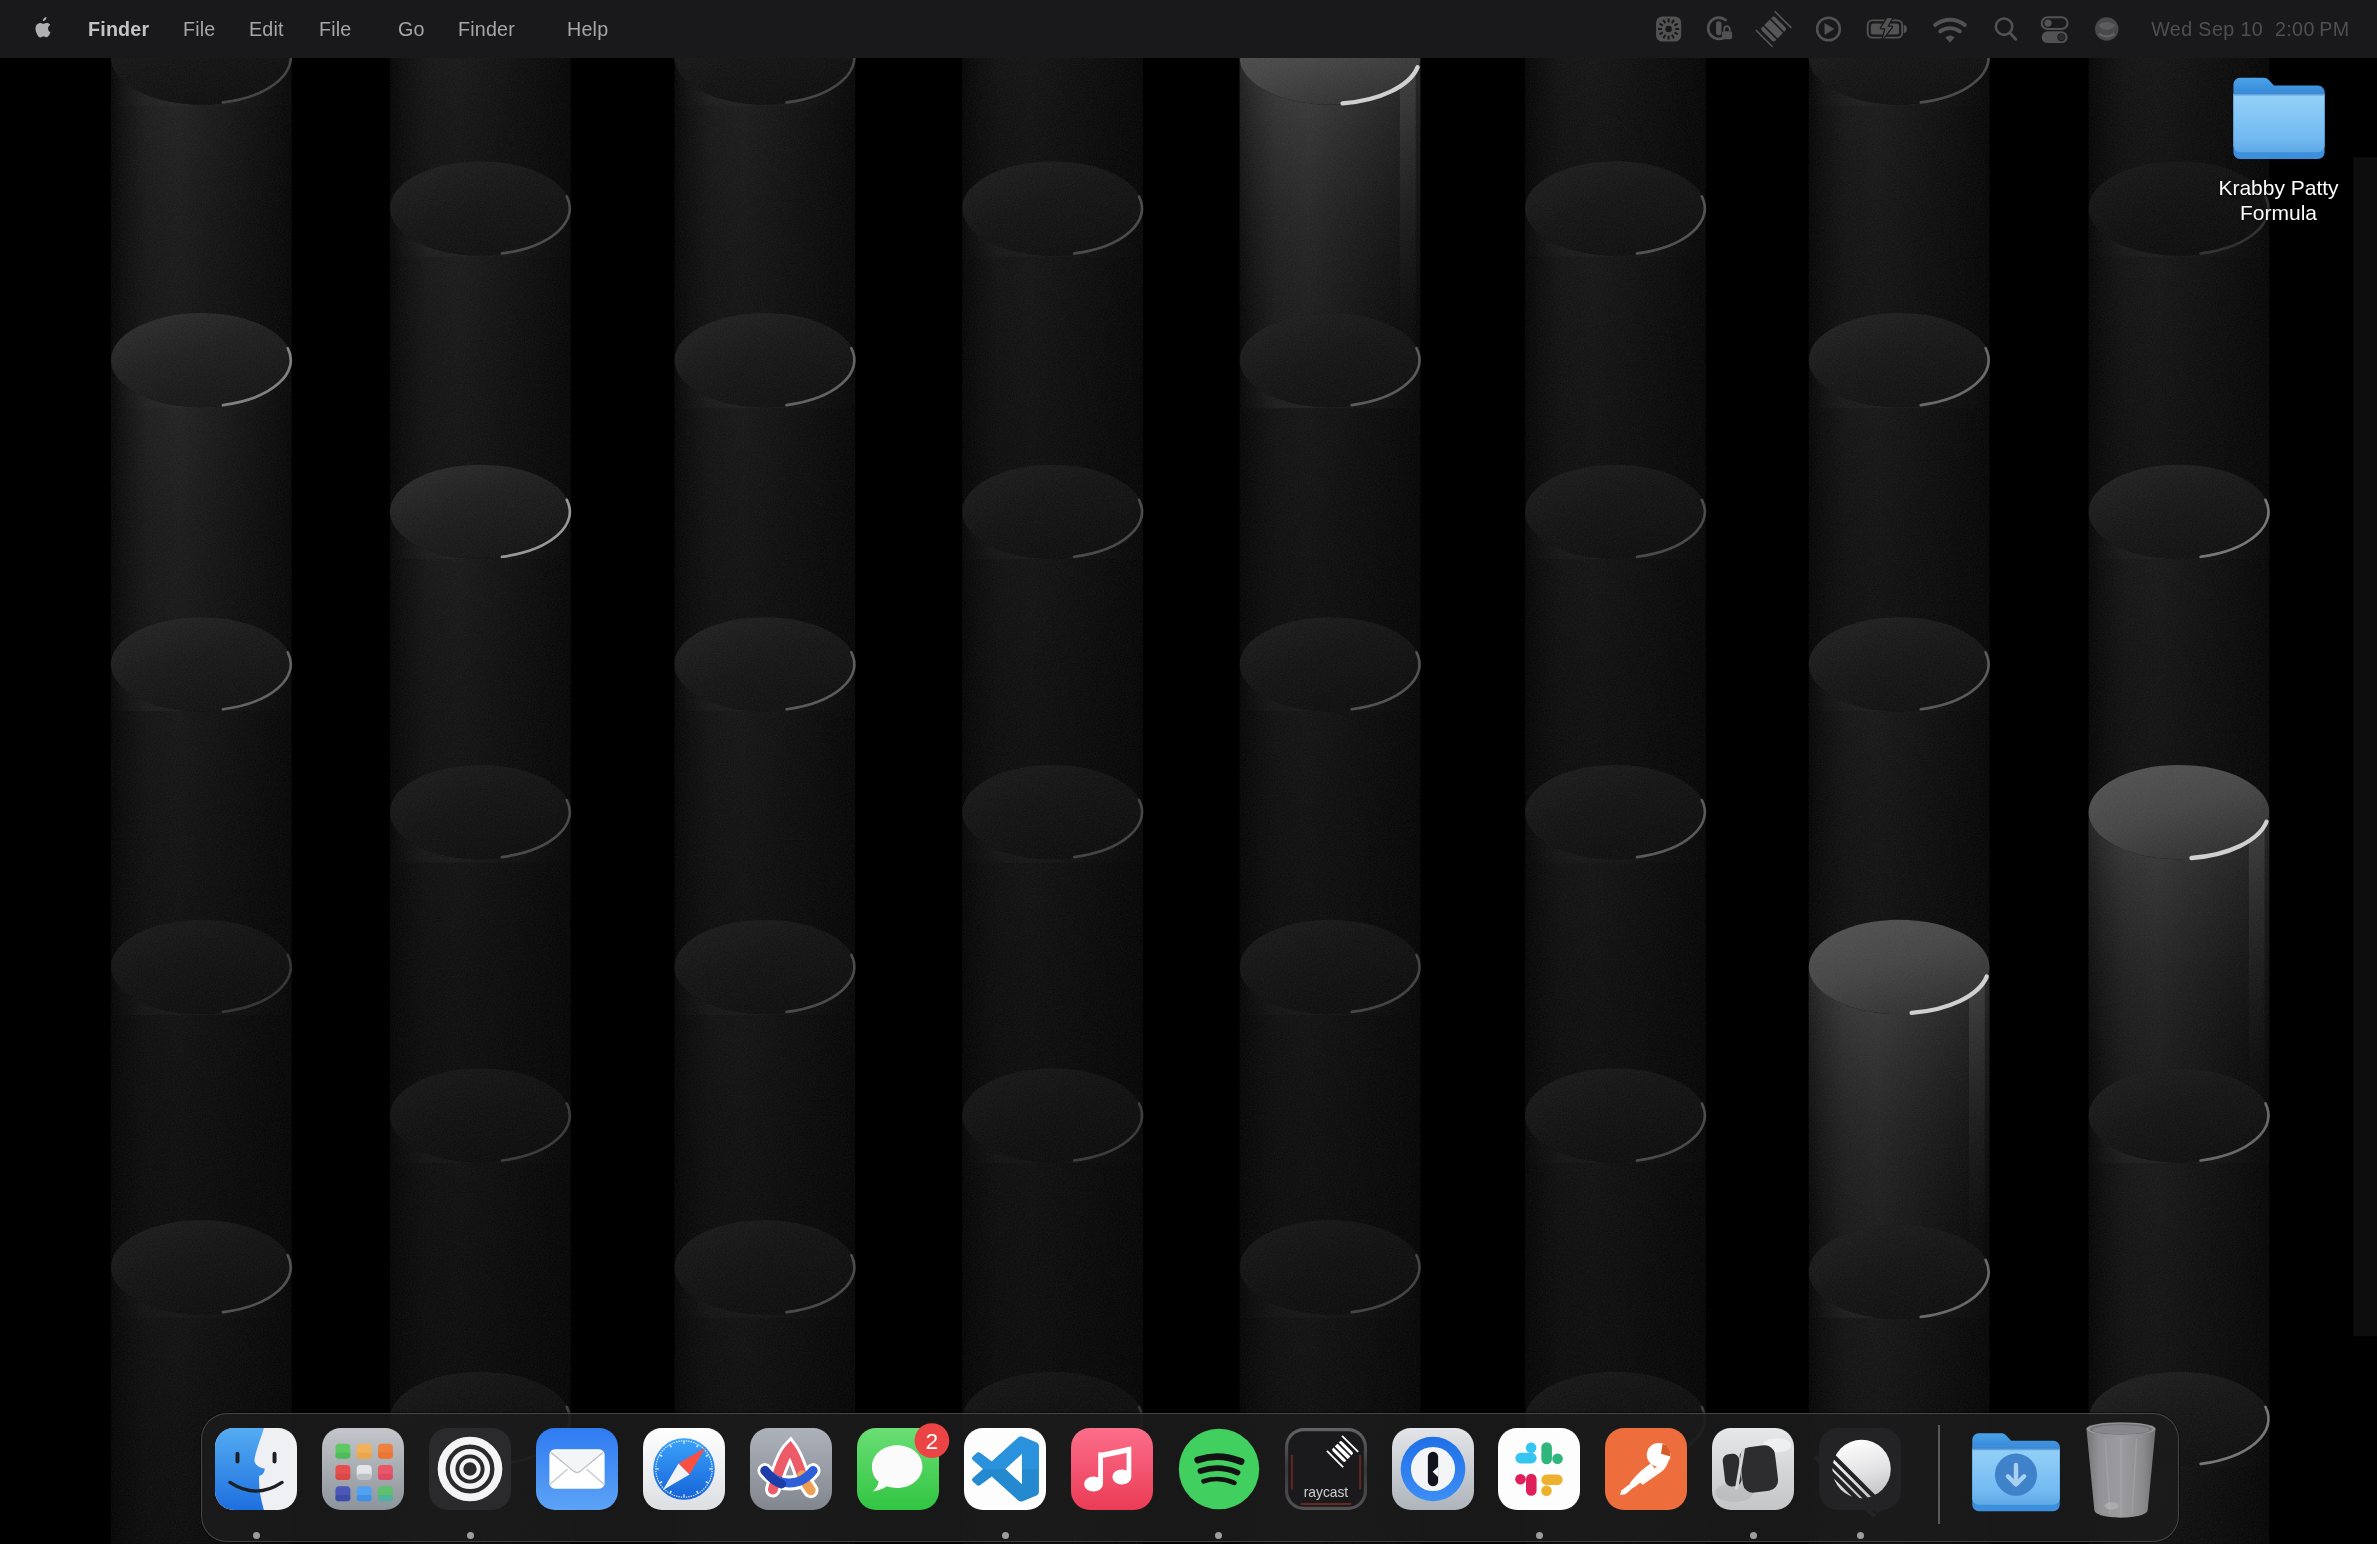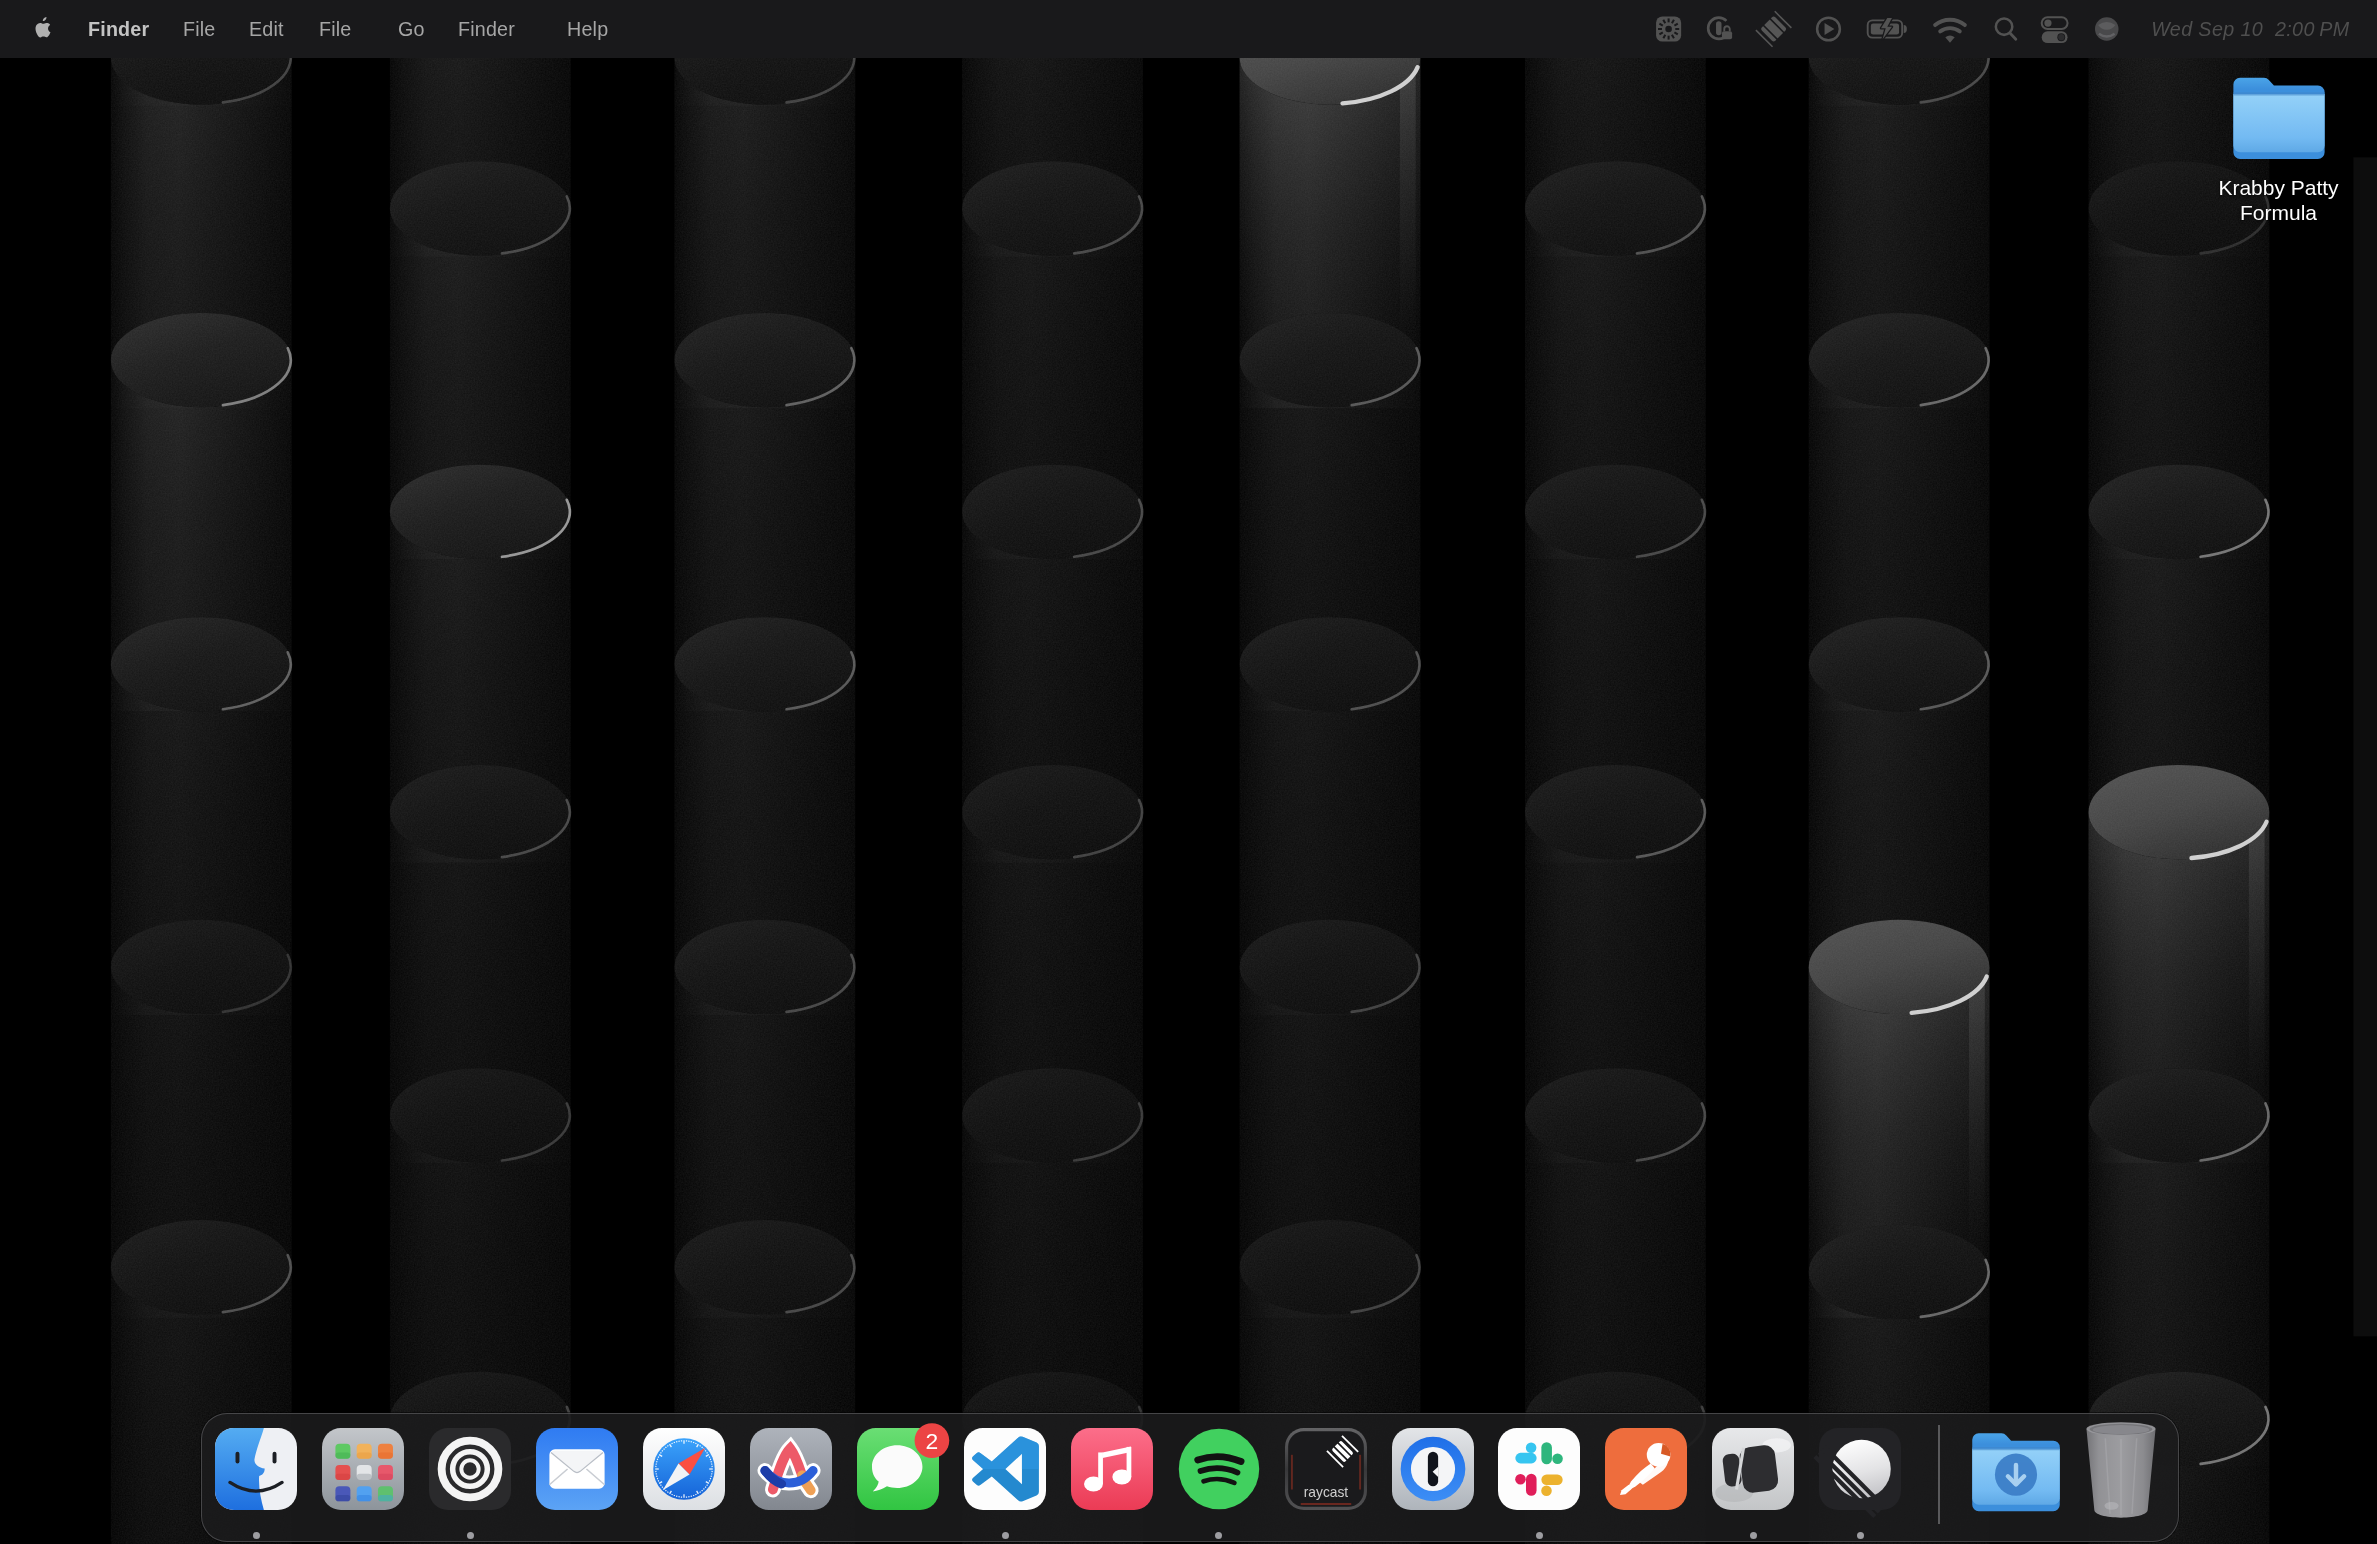--- a/index.html
+++ b/index.html
@@ -2,21 +2,21 @@
 <html style="font-size:12.6px"><head><meta charset="utf-8">
 <style>
 * { margin:0; padding:0; box-sizing:border-box; }
 html,body { width:2377px; height:1544px; overflow:hidden; background:#000; font-family:"Liberation Sans",sans-serif; }
 #page { position:relative; width:2377px; height:1544px; }
 .ab { position:absolute; }
 #wall { position:absolute; left:0; top:0; }
 #menubar { position:absolute; left:0; top:0; width:2377px; height:58px; background:#19191b; }
 .mi { position:absolute; top:0; height:58px; line-height:58px; font-size:19.7px; color:#a6a6a6; letter-spacing:0.2px;text-align:center; }
 .mi.bold { font-weight:700; color:#c3c3c3; }
-.clk { position:absolute; top:0; right:27.5px; height:58px; line-height:58px; font-size:19.7px; color:#4f4f4f; letter-spacing:0.4px;font-style:italic; }
+.clk { position:absolute; top:0; right:27.5px; height:58px; line-height:58px; font-size:19.7px; color:#4f4f4f; letter-spacing:0.4px; }
 #dock { position:absolute; left:201px; top:1413px; width:1978px; height:129px; background:rgba(27,27,29,0.88); border:1.2px solid rgba(125,125,128,0.45); border-radius:26px; box-shadow:0 0 0 0.8px rgba(0,0,0,0.6); }
 .flabel { position:absolute; left:2180px; top:175px; width:197px; text-align:center; font-size:21px; font-weight:400; color:#fff; line-height:25px; text-shadow:0 0.8px 3.1px rgba(0,0,0,0.9); }
 </style></head>
 <body>
 <div id="page">
 <svg id="wall" width="2377" height="1544" viewBox="0 0 3024 1964">
 <defs>
 <linearGradient id="bodyG" x1="0" y1="0" x2="1" y2="0">
 <stop offset="0" stop-color="#040404"></stop>
           <stop offset="0.08" stop-color="#141414"></stop>

